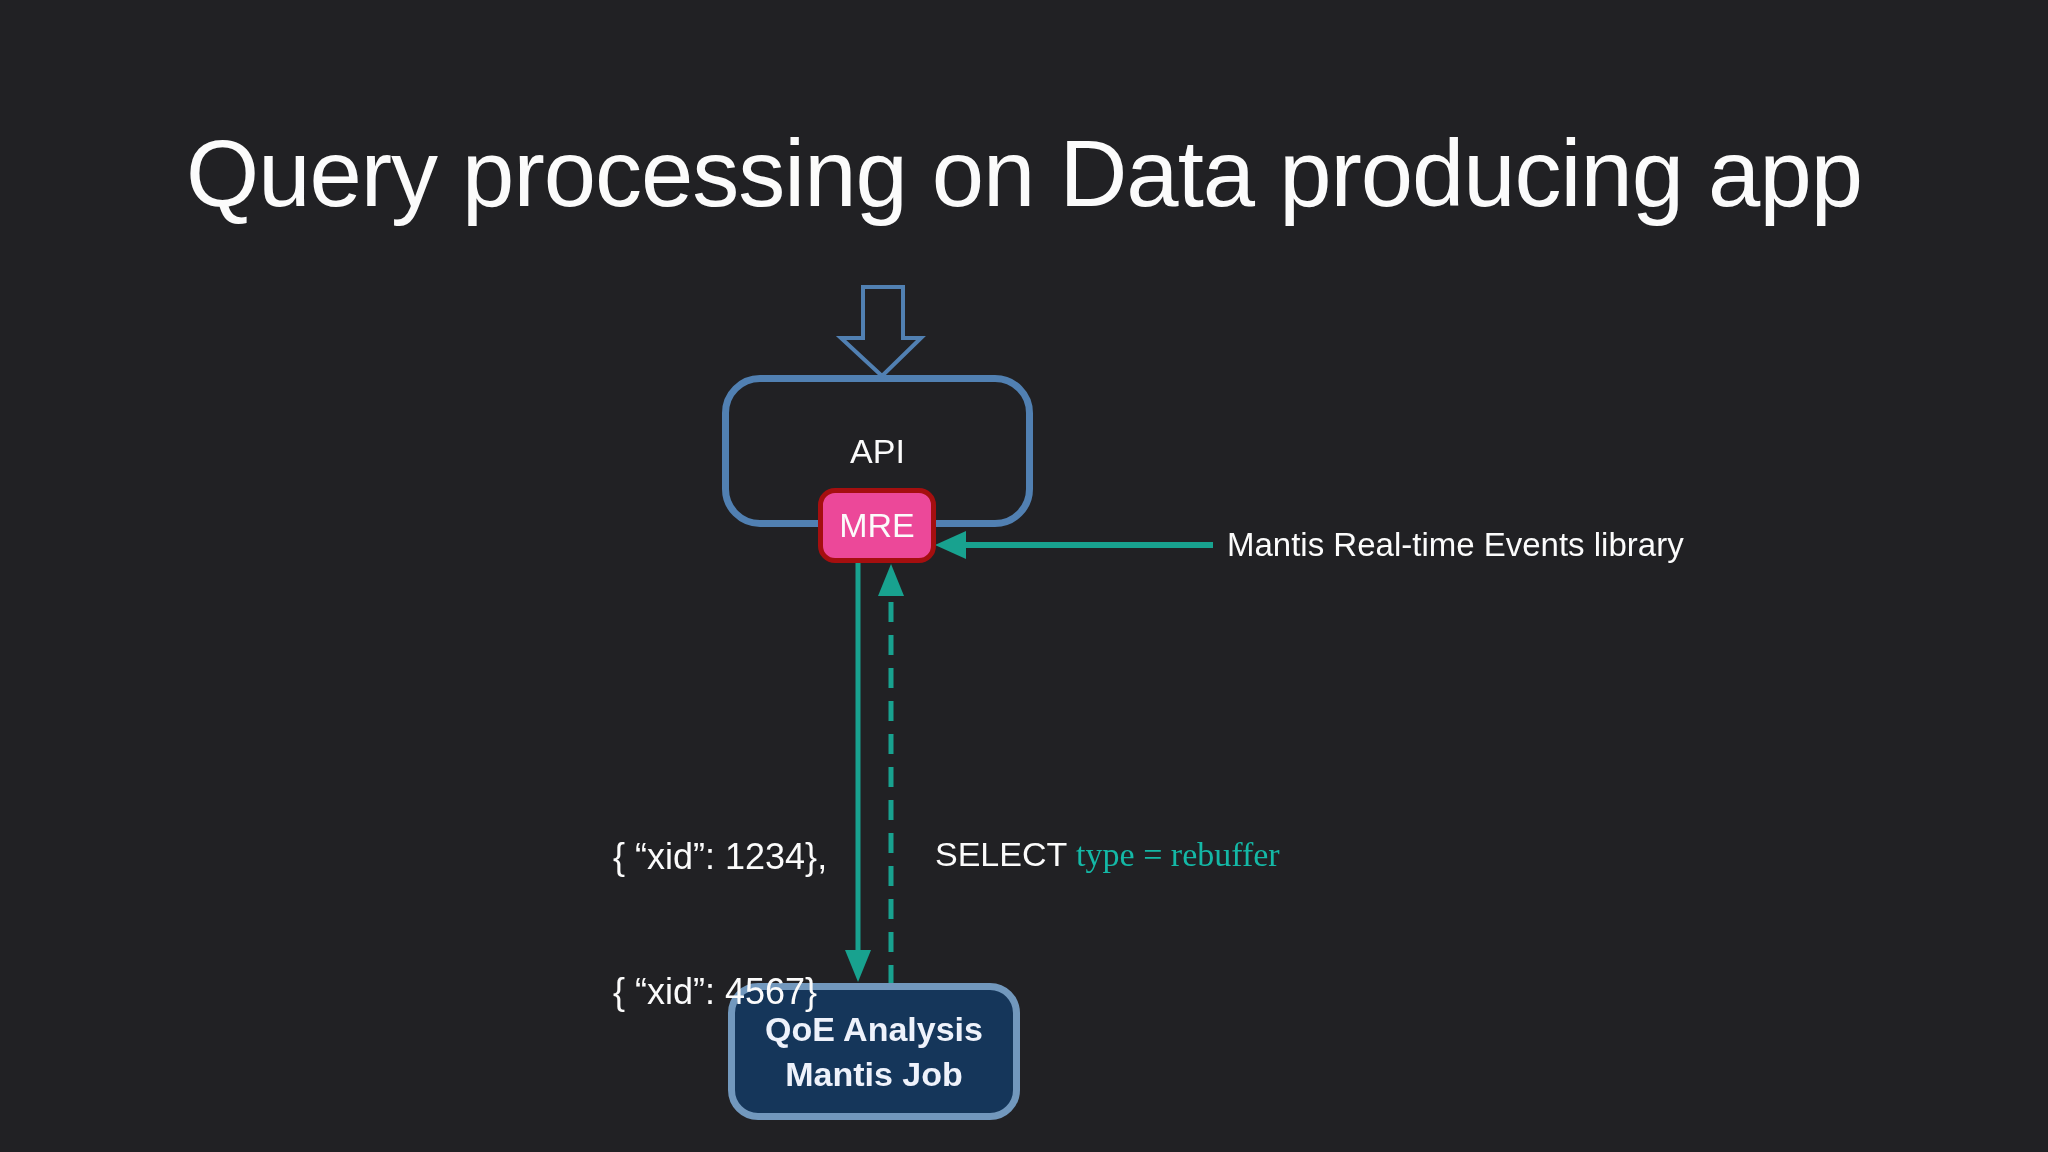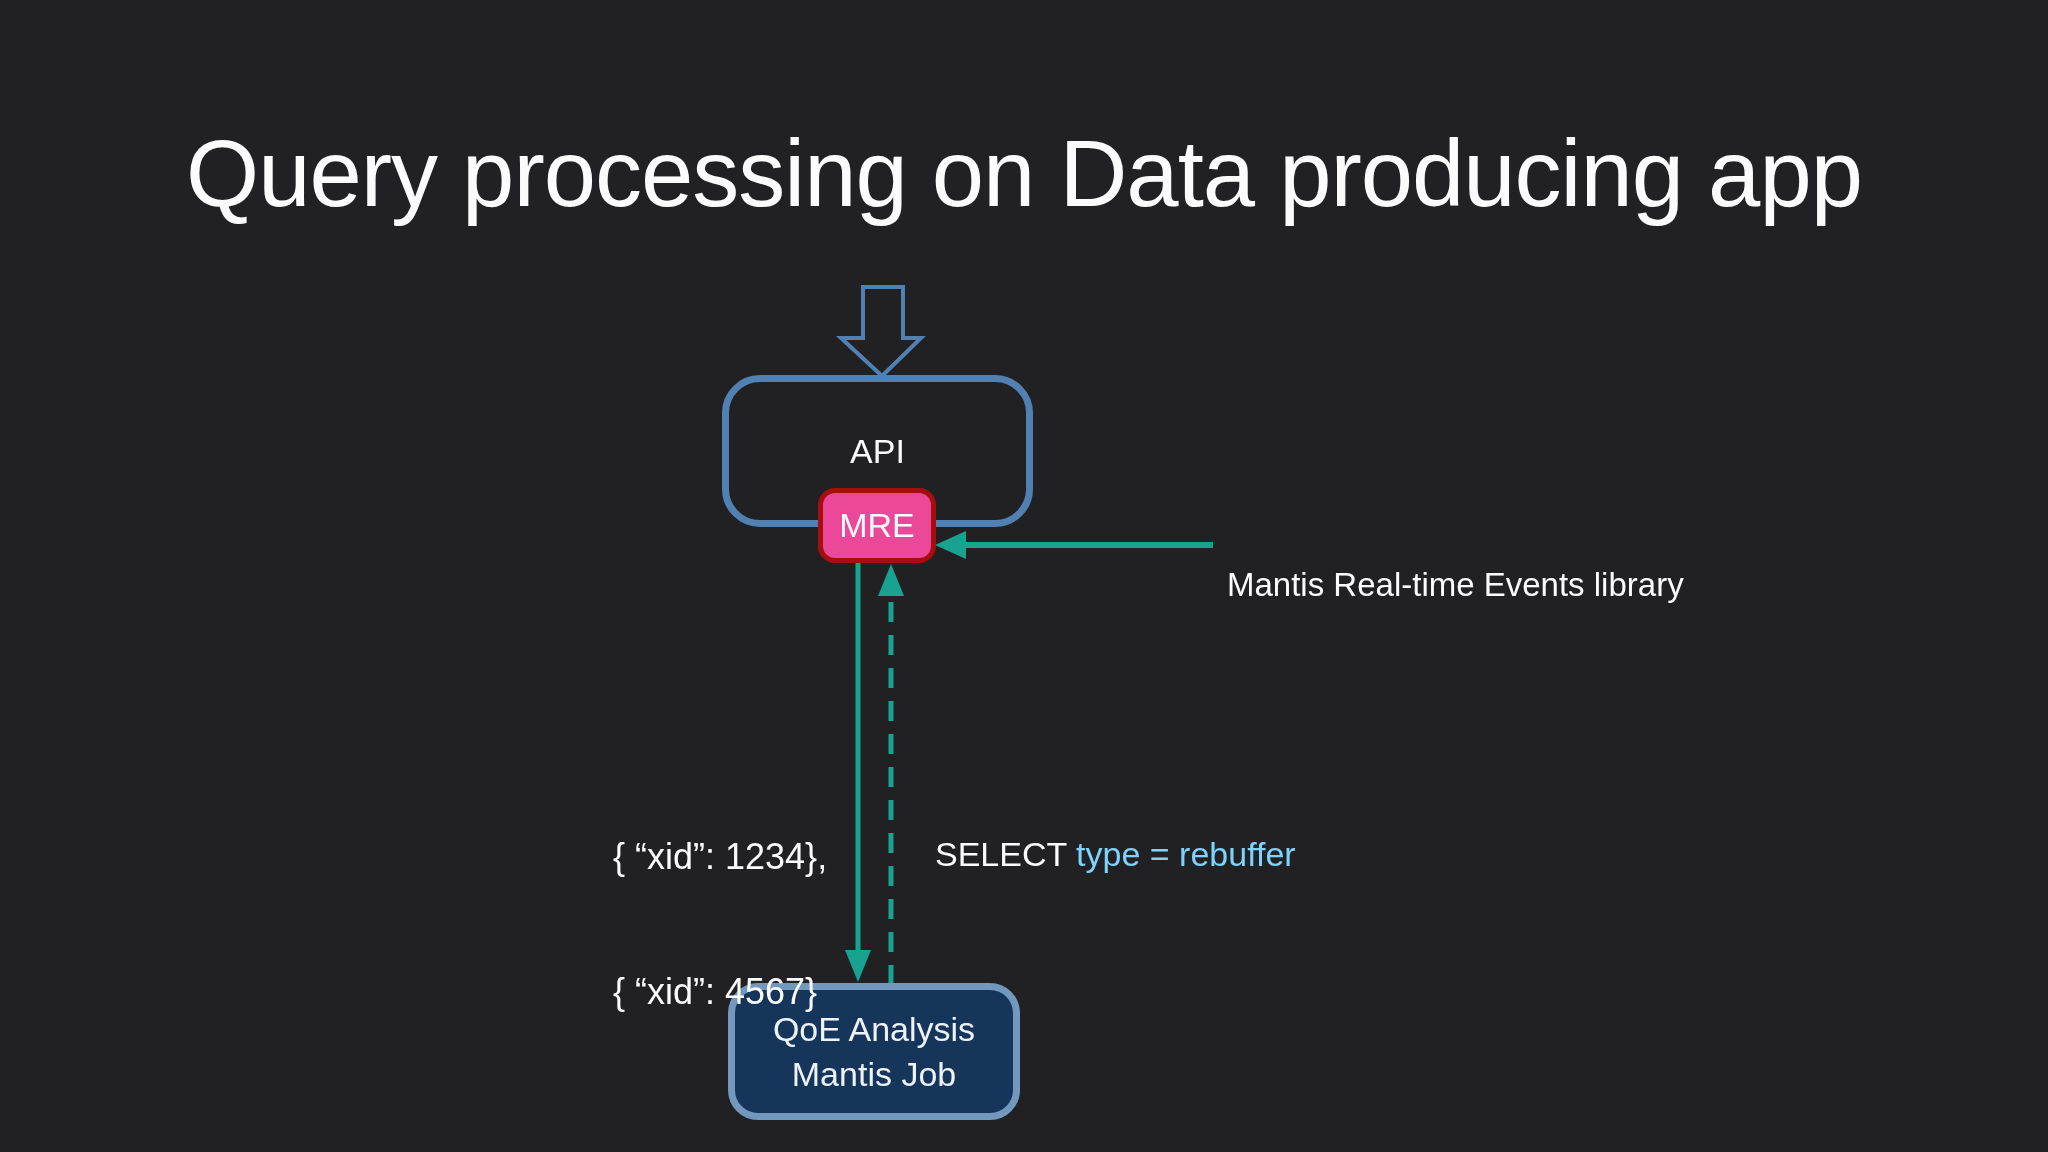--- a/index.html
+++ b/index.html
@@ -65,45 +65,45 @@
     left: 728px; top: 983px;
     width: 292px; height: 137px;
     border: 7px solid #7298bd;
     border-radius: 30px;
     background: #15365a;
     font-size: 34px;
     line-height: 45px;
     color: #eef2fb;
     flex-direction: column;
     z-index: 2;
+    font-weight: bold;
   }
 
   #results-text {
     left: 613px; top: 744px;
     font-size: 36px;
     line-height: 45px;
     white-space: pre;
     z-index: 2;
   }
   #query-text {
     left: 935px; top: 739px;
     font-size: 34px;
     line-height: 46px;
     white-space: pre;
     z-index: 2;
   }
-  #query-text .green { color: #7dd3fc; }
+  #query-text .green { color: #14b8a6; font-family: Liberation Serif, serif; }
 
   #mre-note {
     left: 1227px; top: 527px;
     font-size: 33px;
     line-height: 36px;
     white-space: nowrap;
     z-index: 2;
-    margin-top: 40px;
   }
 </style>
 </head>
 <body>
 
 <div id="slide">
 
   <div id="slide-title" class="abs">Query processing on Data producing app</div>
 
   <svg id="arrow-layer" class="abs" viewBox="0 0 2048 1152" xmlns="http://www.w3.org/2000/svg">

